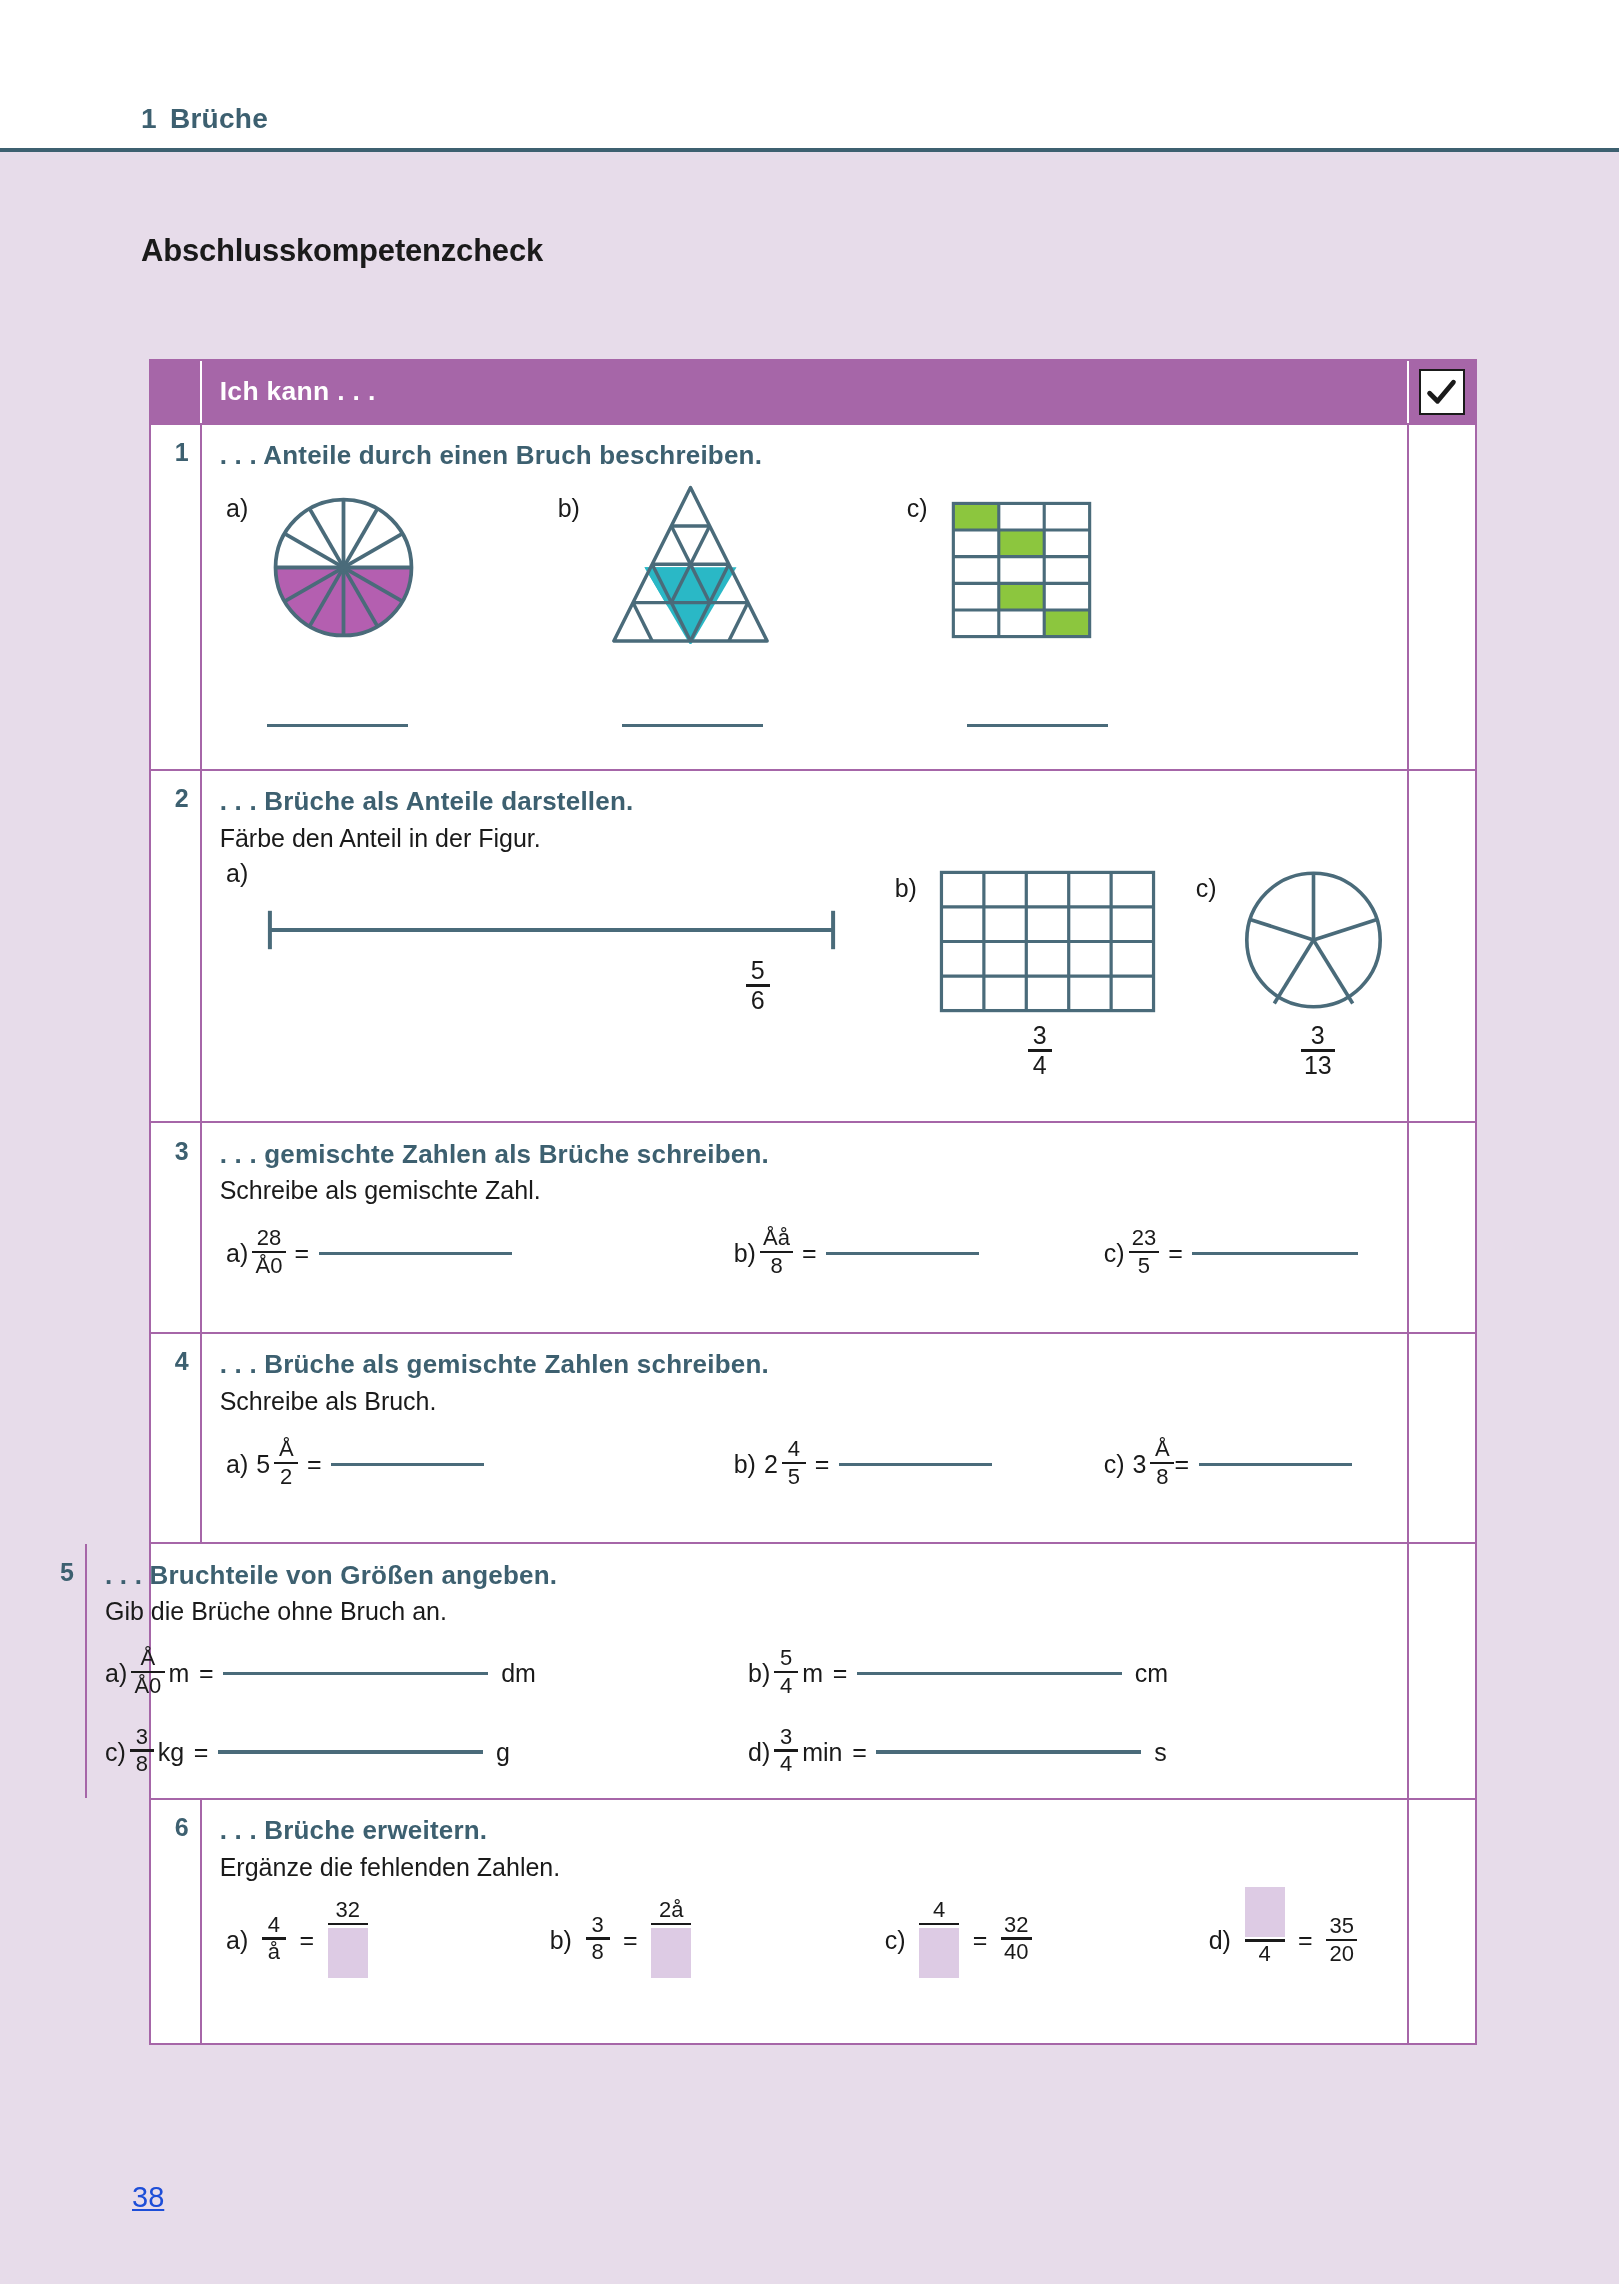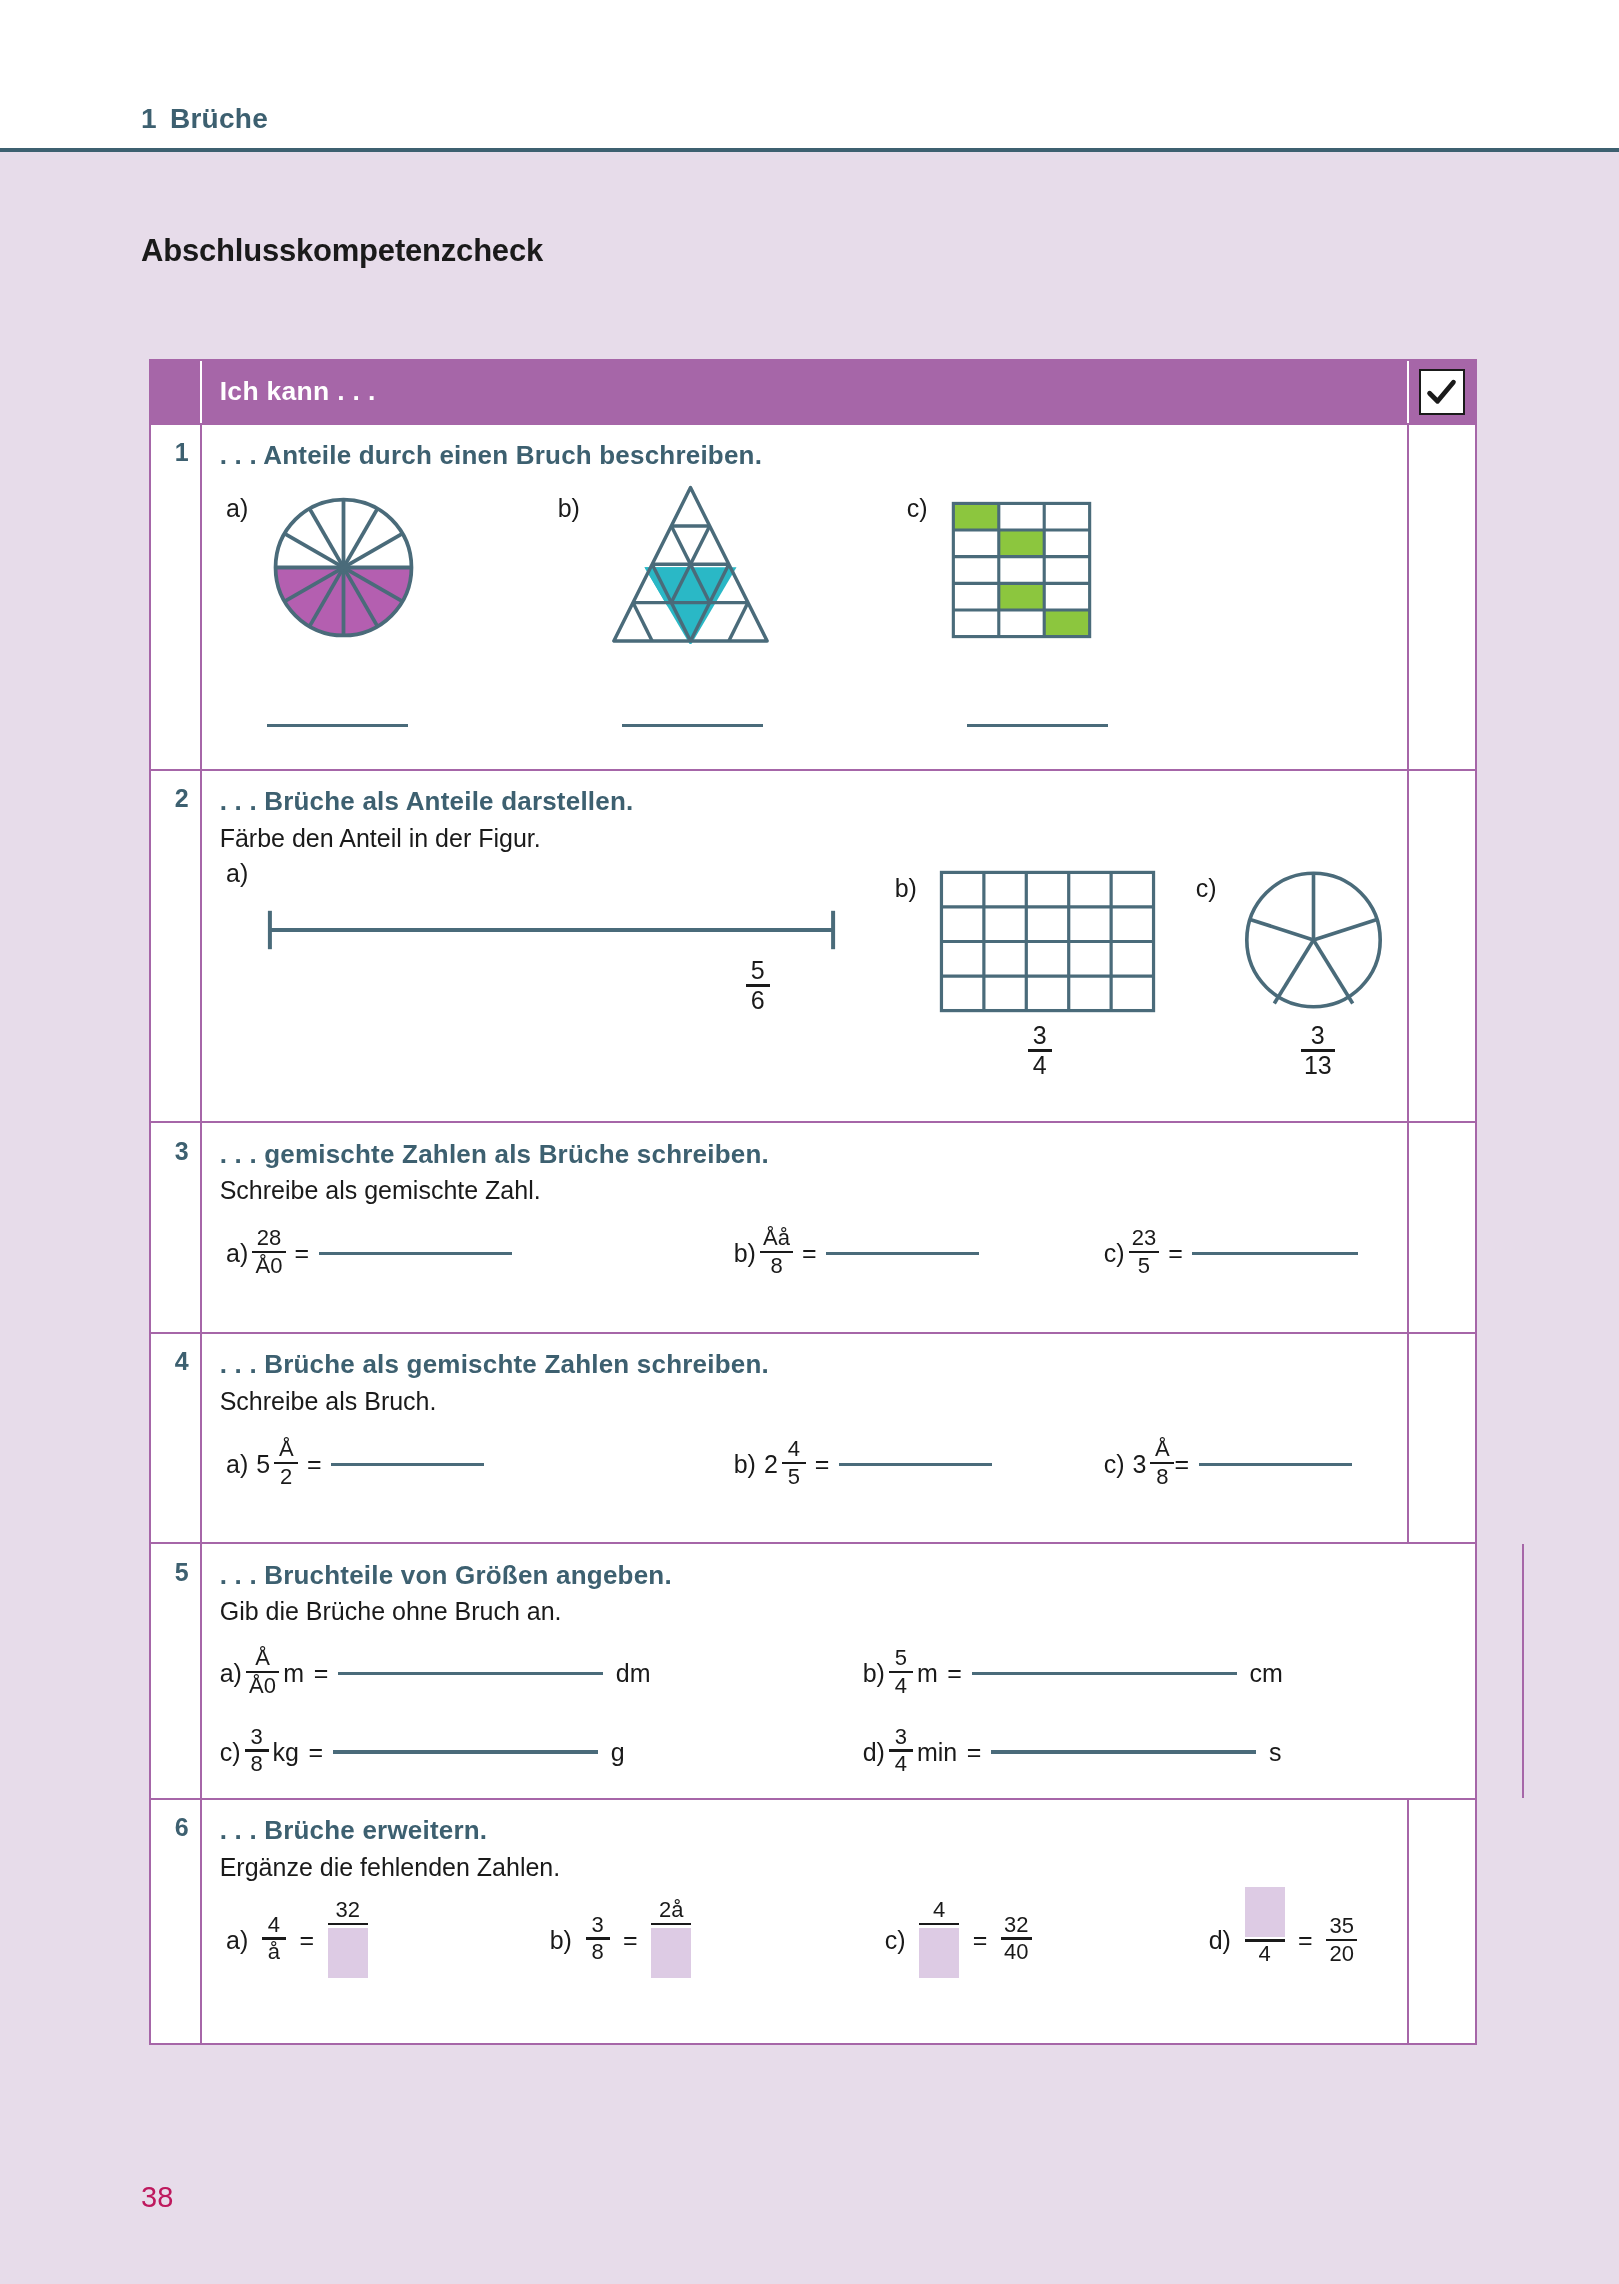--- a/index.html
+++ b/index.html
@@ -35,21 +35,21 @@
     white-space: nowrap;
   }
 
   
   .kctable {
     position: absolute; left: 149px; top: 359px;
     width: 1328px;
     border: 2.4px solid #a666a8;
     background: #ffffff;
   }
-  .row { display: flex; border-bottom: 2.4px solid #a666a8; position: relative; }
+  .row { display: flex; border-bottom: 2.4px solid #a666a8; position: relative; justify-content: flex-end; }
   .row:last-child { border-bottom: none; }
 
   .col-num {
     width: 51px; flex: 0 0 51px;
     border-right: 2.4px solid #a666a8;
     display: flex; justify-content: flex-end;
     padding: 14.5px 11.3px 0 0;
   }
   .col-body { flex: 1 1 auto; padding: 14.5px 16px 21px 17.7px; position: relative; }
   .col-check {
@@ -106,22 +106,22 @@
   
   #ex1-figs { position: relative; height: 241px; margin-top: 11.3px; }
   #ex1-blanks { position: relative; height: 24px; }
 
   
   .q5grid { display: grid; grid-template-columns: 643px 643px; row-gap: 29px; margin-top: 21px; }
   .q5cell { display: flex; align-items: center; font-size: 25px; color: #1a1a1a; }
   .q6item { display: flex; align-items: center; font-size: 25px; color: #1a1a1a; }
 
   .pagenum {
-    position: absolute; left: 141px; top: 2181px;
-    font-size: 29px; color: #be185d; font-weight: 400;
+    position: absolute; left: 132px; top: 2181px;
+    font-size: 29px; color: #1d4ed8; font-weight: 400; text-decoration: underline;
   }
 </style>
 </head>
 <body>
 
 <div class="page">
 
   <div class="topstrip"></div>
 
   <div class="running-head">

